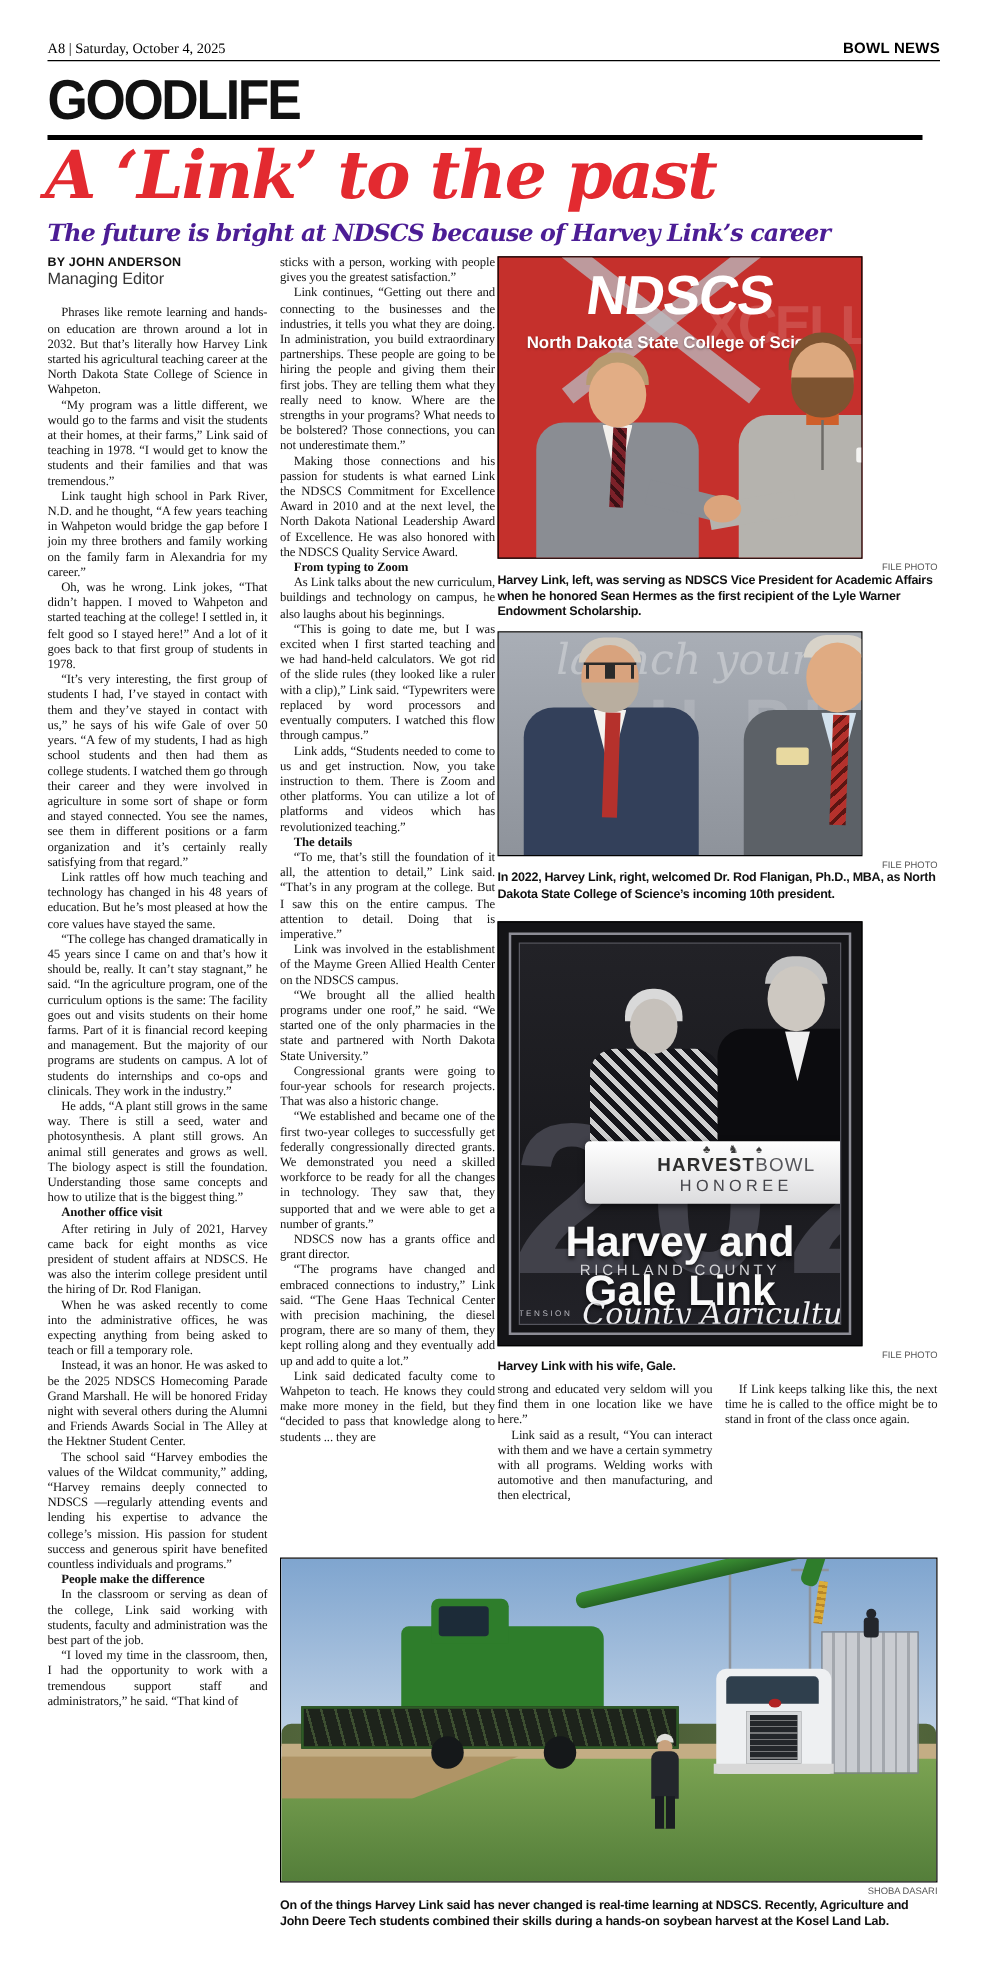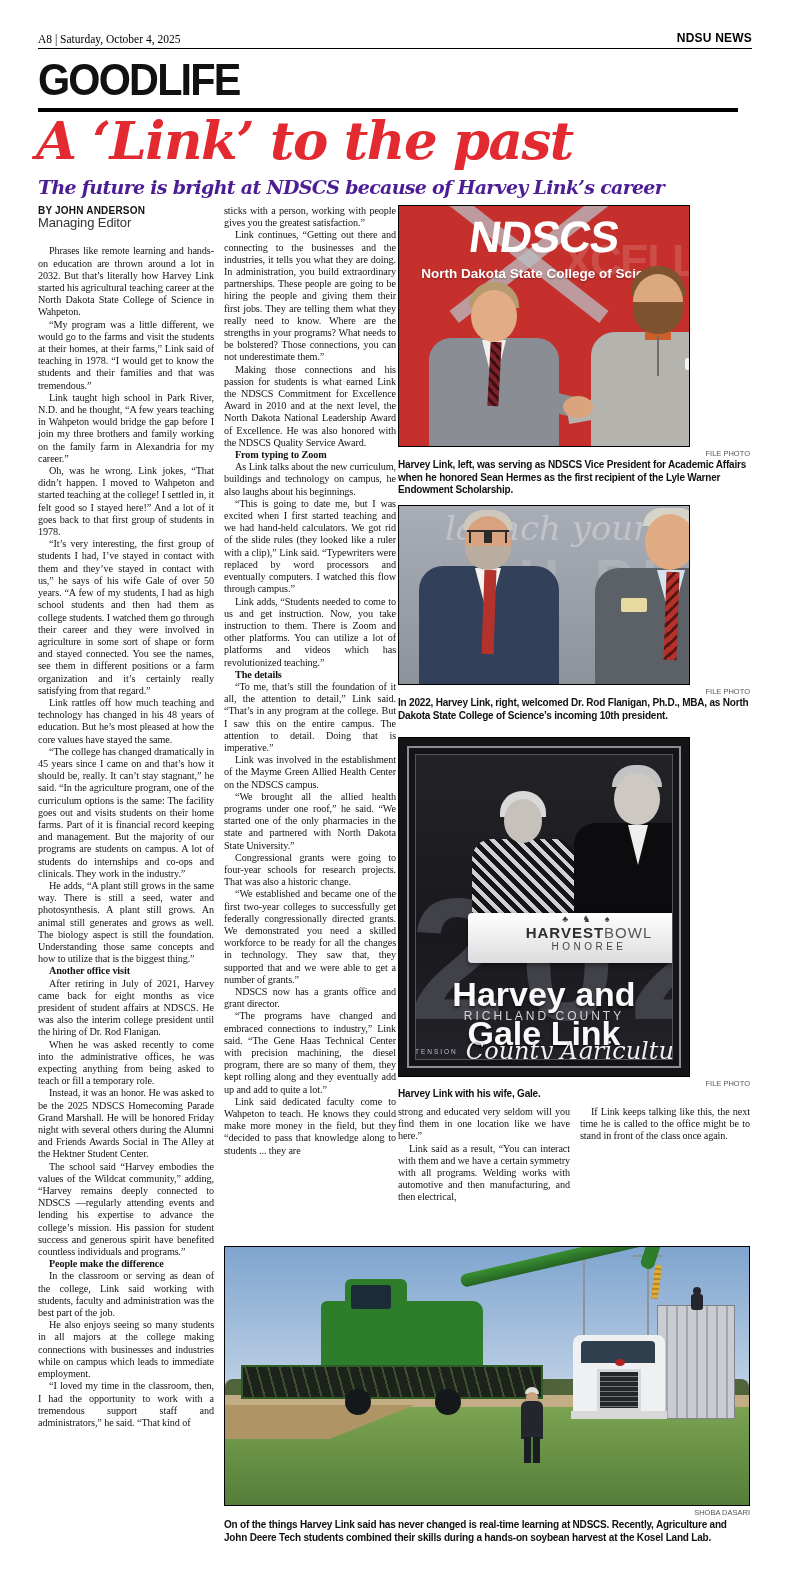--- a/index.html
+++ b/index.html
@@ -125,21 +125,21 @@
   .p3-ribbon { left:52px; top:158px; width:242px; height:50px; background:linear-gradient(180deg,#ffffff,#dcdcde);
                border-radius:4px; text-align:center; box-shadow:0 2px 5px rgba(0,0,0,.5); }
   .p3-ribbon:before, .p3-ribbon:after { content:""; position:absolute; top:10px; width:54px; height:44px;
                background:#cccdd2; z-index:-1; }
   .p3-ribbon:before { left:-40px; transform:skewY(14deg); }
   .p3-ribbon:after  { right:-40px; transform:skewY(-14deg); }
   .p3-icons { font-size:9px; color:#3a3a3a; letter-spacing:6px; line-height:12px; }
   .p3-hb { font-family:"Liberation Sans", sans-serif; font-size:15px; color:#2e2e2e; line-height:16px; letter-spacing:1px; }
   .p3-hb .b { font-weight:bold;text-align:center; }
   .p3-hb .l { font-weight:normal; color:#55555a; }
-  .p3-hon { font-family:"Liberation Sans", sans-serif; font-size:10px; letter-spacing:3.5px; color:#44444a; }
+  .p3-hon { font-family:"Liberation Sans", sans-serif; font-size:13px; letter-spacing:3.5px; color:#44444a; }
   .p3-names { left:0; right:0; top:220px; text-align:center; font-family:"Liberation Sans", sans-serif;
               font-weight:bold; font-size:34px; color:#fafafa; text-shadow:0 2px 3px rgba(0,0,0,.6); }
   .p3-county { left:0; right:0; top:254px; text-align:center; font-family:"Liberation Sans", sans-serif;
                font-size:12px; letter-spacing:3px; color:#d5d5d8; }
   .p3-bottom { left:0; right:0; top:282px; display:flex; justify-content:center; align-items:center; gap:8px; }
   .p3-ndsu { font-family:"Liberation Serif", serif; font-weight:bold; font-size:16px; color:#e9e9ec; letter-spacing:1px; }
   .p3-div  { width:1px; height:18px; background:#8a8a92; }
   .p3-ext  { font-family:"Liberation Sans", sans-serif; font-size:6.5px; letter-spacing:2px; color:#b9b9c0; }
   .p3-script { font-family:"DejaVu Serif", serif; font-style:italic; font-size:24px; color:#f0f0f3;
                text-shadow:0 1px 2px rgba(0,0,0,.6); white-space:nowrap; }
@@ -183,21 +183,21 @@
   .p4-guy-l { left:299px; top:190px; width:16px; height:26px; background:#1a1d22;
               background-image:linear-gradient(90deg,transparent 0 7px,#547e3a 7px 9px,transparent 9px); }
 </style>
 </head>
 <body>
 
 <div>
 
   <div class="abs dateline">
     <span>A8  |  Saturday, October 4, 2025</span>
-    <span class="pub">NDSU NEWS</span>
+    <span class="pub">BOWL NEWS</span>
   </div>
   <div class="abs toprule"></div>
   <div class="abs section">GOODLIFE</div>
   <div class="abs sectionrule"></div>
   <h1 class="abs headline" style="margin:0">A ‘Link’ to the past</h1>
   <h2 class="abs deck" style="margin:0">The future is bright at NDSCS because of Harvey Link’s career</h2>
 
   <div class="col" id="col1">
     <div class="byline">BY JOHN ANDERSON</div>
     <div class="byline-title">Managing Editor</div>
@@ -210,21 +210,20 @@
         <p class="para body">Link rattles off how much teaching and technology has changed in his 48 years of education. But he’s most pleased at how the core values have stayed the same.</p>
         <p class="para body">“The college has changed dramatically in 45 years since I came on and that’s how it should be, really. It can’t stay stagnant,” he said. “In the agriculture program, one of the curriculum options is the same: The facility goes out and visits students on their home farms. Part of it is financial record keeping and management. But the majority of our programs are students on campus. A lot of students do internships and co-ops and clinicals. They work in the industry.”</p>
         <p class="para body">He adds, “A plant still grows in the same way. There is still a seed, water and photosynthesis. A plant still grows. An animal still generates and grows as well. The biology aspect is still the foundation. Understanding those same concepts and how to utilize that is the biggest thing.”</p>
         <p class="para subhead">Another office visit</p>
         <p class="para body">After retiring in July of 2021, Harvey came back for eight months as vice president of student affairs at NDSCS. He was also the interim college president until the hiring of Dr. Rod Flanigan.</p>
         <p class="para body">When he was asked recently to come into the administrative offices, he was expecting anything from being asked to teach or fill a temporary role.</p>
         <p class="para body">Instead, it was an honor. He was asked to be the 2025 NDSCS Homecoming Parade Grand Marshall. He will be honored Friday night with several others during the Alumni and Friends Awards Social in The Alley at the Hektner Student Center.</p>
         <p class="para body">The school said “Harvey embodies the values of the Wildcat community,” adding, “Harvey remains deeply connected to NDSCS —regularly attending events and lending his expertise to advance the college’s mission. His passion for student success and generous spirit have benefited countless individuals and programs.”</p>
         <p class="para subhead">People make the difference</p>
         <p class="para body">In the classroom or serving as dean of the college, Link said working with students, faculty and administration was the best part of the job.</p>
-        <p class="para body">He also enjoys seeing so many students in all majors at the college making connections with businesses and industries while on campus which leads to immediate employment.</p>
         <p class="para body">“I loved my time in the classroom, then, I had the opportunity to work with a tremendous support staff and administrators,” he said. “That kind of</p>
       </div>
   </div>
   <div class="col" id="col2">
     <div>
         <p class="para cont">sticks with a person, working with people gives you the greatest satisfaction.”</p>
         <p class="para body">Link continues, “Getting out there and connecting to the businesses and the industries, it tells you what they are doing. In administration, you build extraordinary partnerships. These people are going to be hiring the people and giving them their first jobs. They are telling them what they really need to know. Where are the strengths in your programs? What needs to be bolstered? Those connections, you can not underestimate them.”</p>
         <p class="para body">Making those connections and his passion for students is what earned Link the NDSCS Commitment for Excellence Award in 2010 and at the next level, the North Dakota National Leadership Award of Excellence. He was also honored with the NDSCS Quality Service Award.</p>
         <p class="para subhead">From typing to Zoom</p>
         <p class="para body">As Link talks about the new curriculum, buildings and technology on campus, he also laughs about his beginnings.</p>

